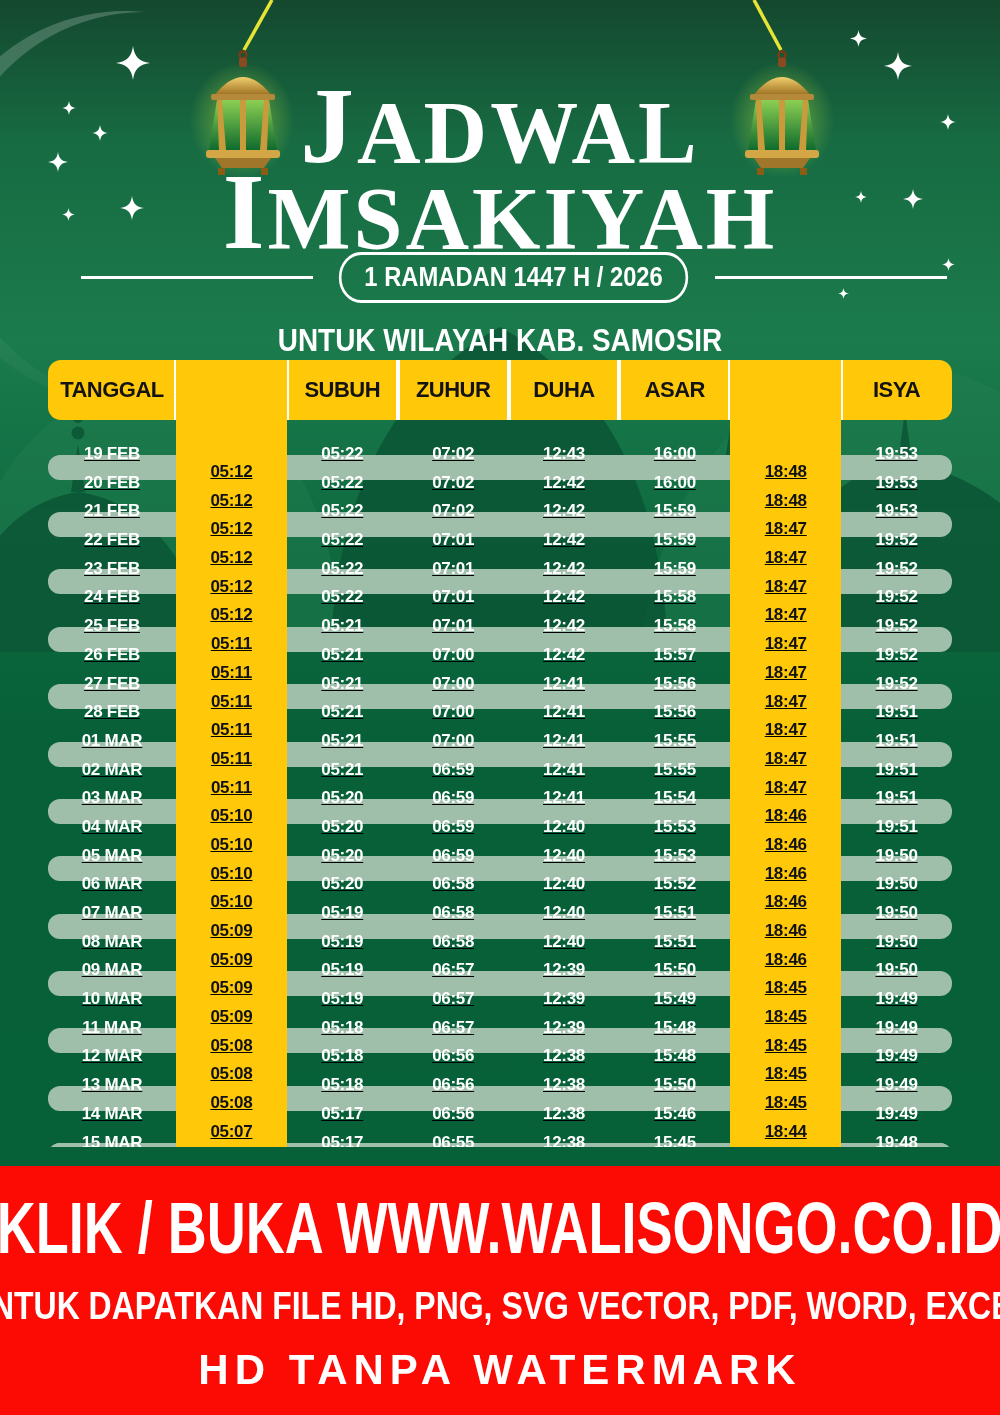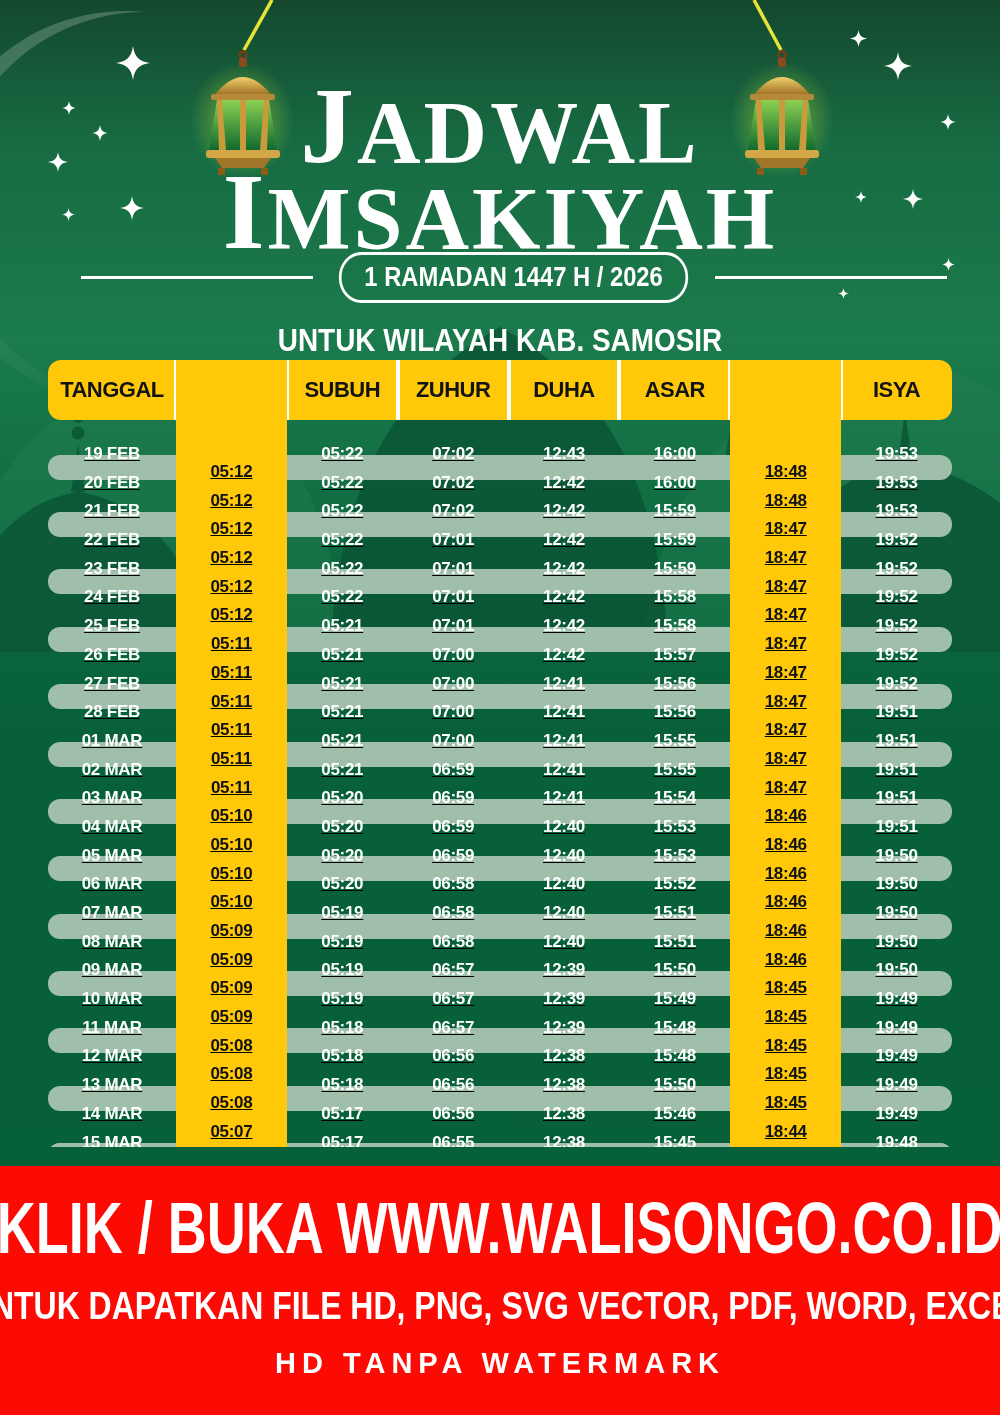--- a/index.html
+++ b/index.html
@@ -67,21 +67,21 @@
   .cell.onyellow{color:#111;margin-top:36px;}
   .stub{margin-top:0.3px;height:12px;background:#9fbfab;border-radius:12px 12px 0 0;}
   
   .footer{
     position:absolute;left:0;top:1166px;width:1000px;height:249px;background:#fb0b04;z-index:4;
     display:flex;flex-direction:column;align-items:center;justify-content:flex-start;
     color:#fff;font-weight:bold;text-align:center;
   }
   .footer .f1{margin-top:26px;font-size:72px;line-height:1;white-space:nowrap;transform:scaleX(0.75);}
   .footer .f2{margin-top:22px;font-size:39px;line-height:1;white-space:nowrap;transform:scaleX(0.82);}
-  .footer .f3{margin-top:24px;font-size:29px;line-height:1;white-space:nowrap;letter-spacing:6px;}
+  .footer .f3{margin-top:24px;font-size:42px;line-height:1;white-space:nowrap;letter-spacing:6px;}
 </style>
 </head>
 <body>
 
 <div class="poster">
 
   <svg width="0" height="0" style="position:absolute">
     <defs>
       <linearGradient id="moongrad" x1="0" y1="0" x2="0" y2="1">
         <stop offset="0" stop-color="#ffffff" stop-opacity="0.55"></stop>

